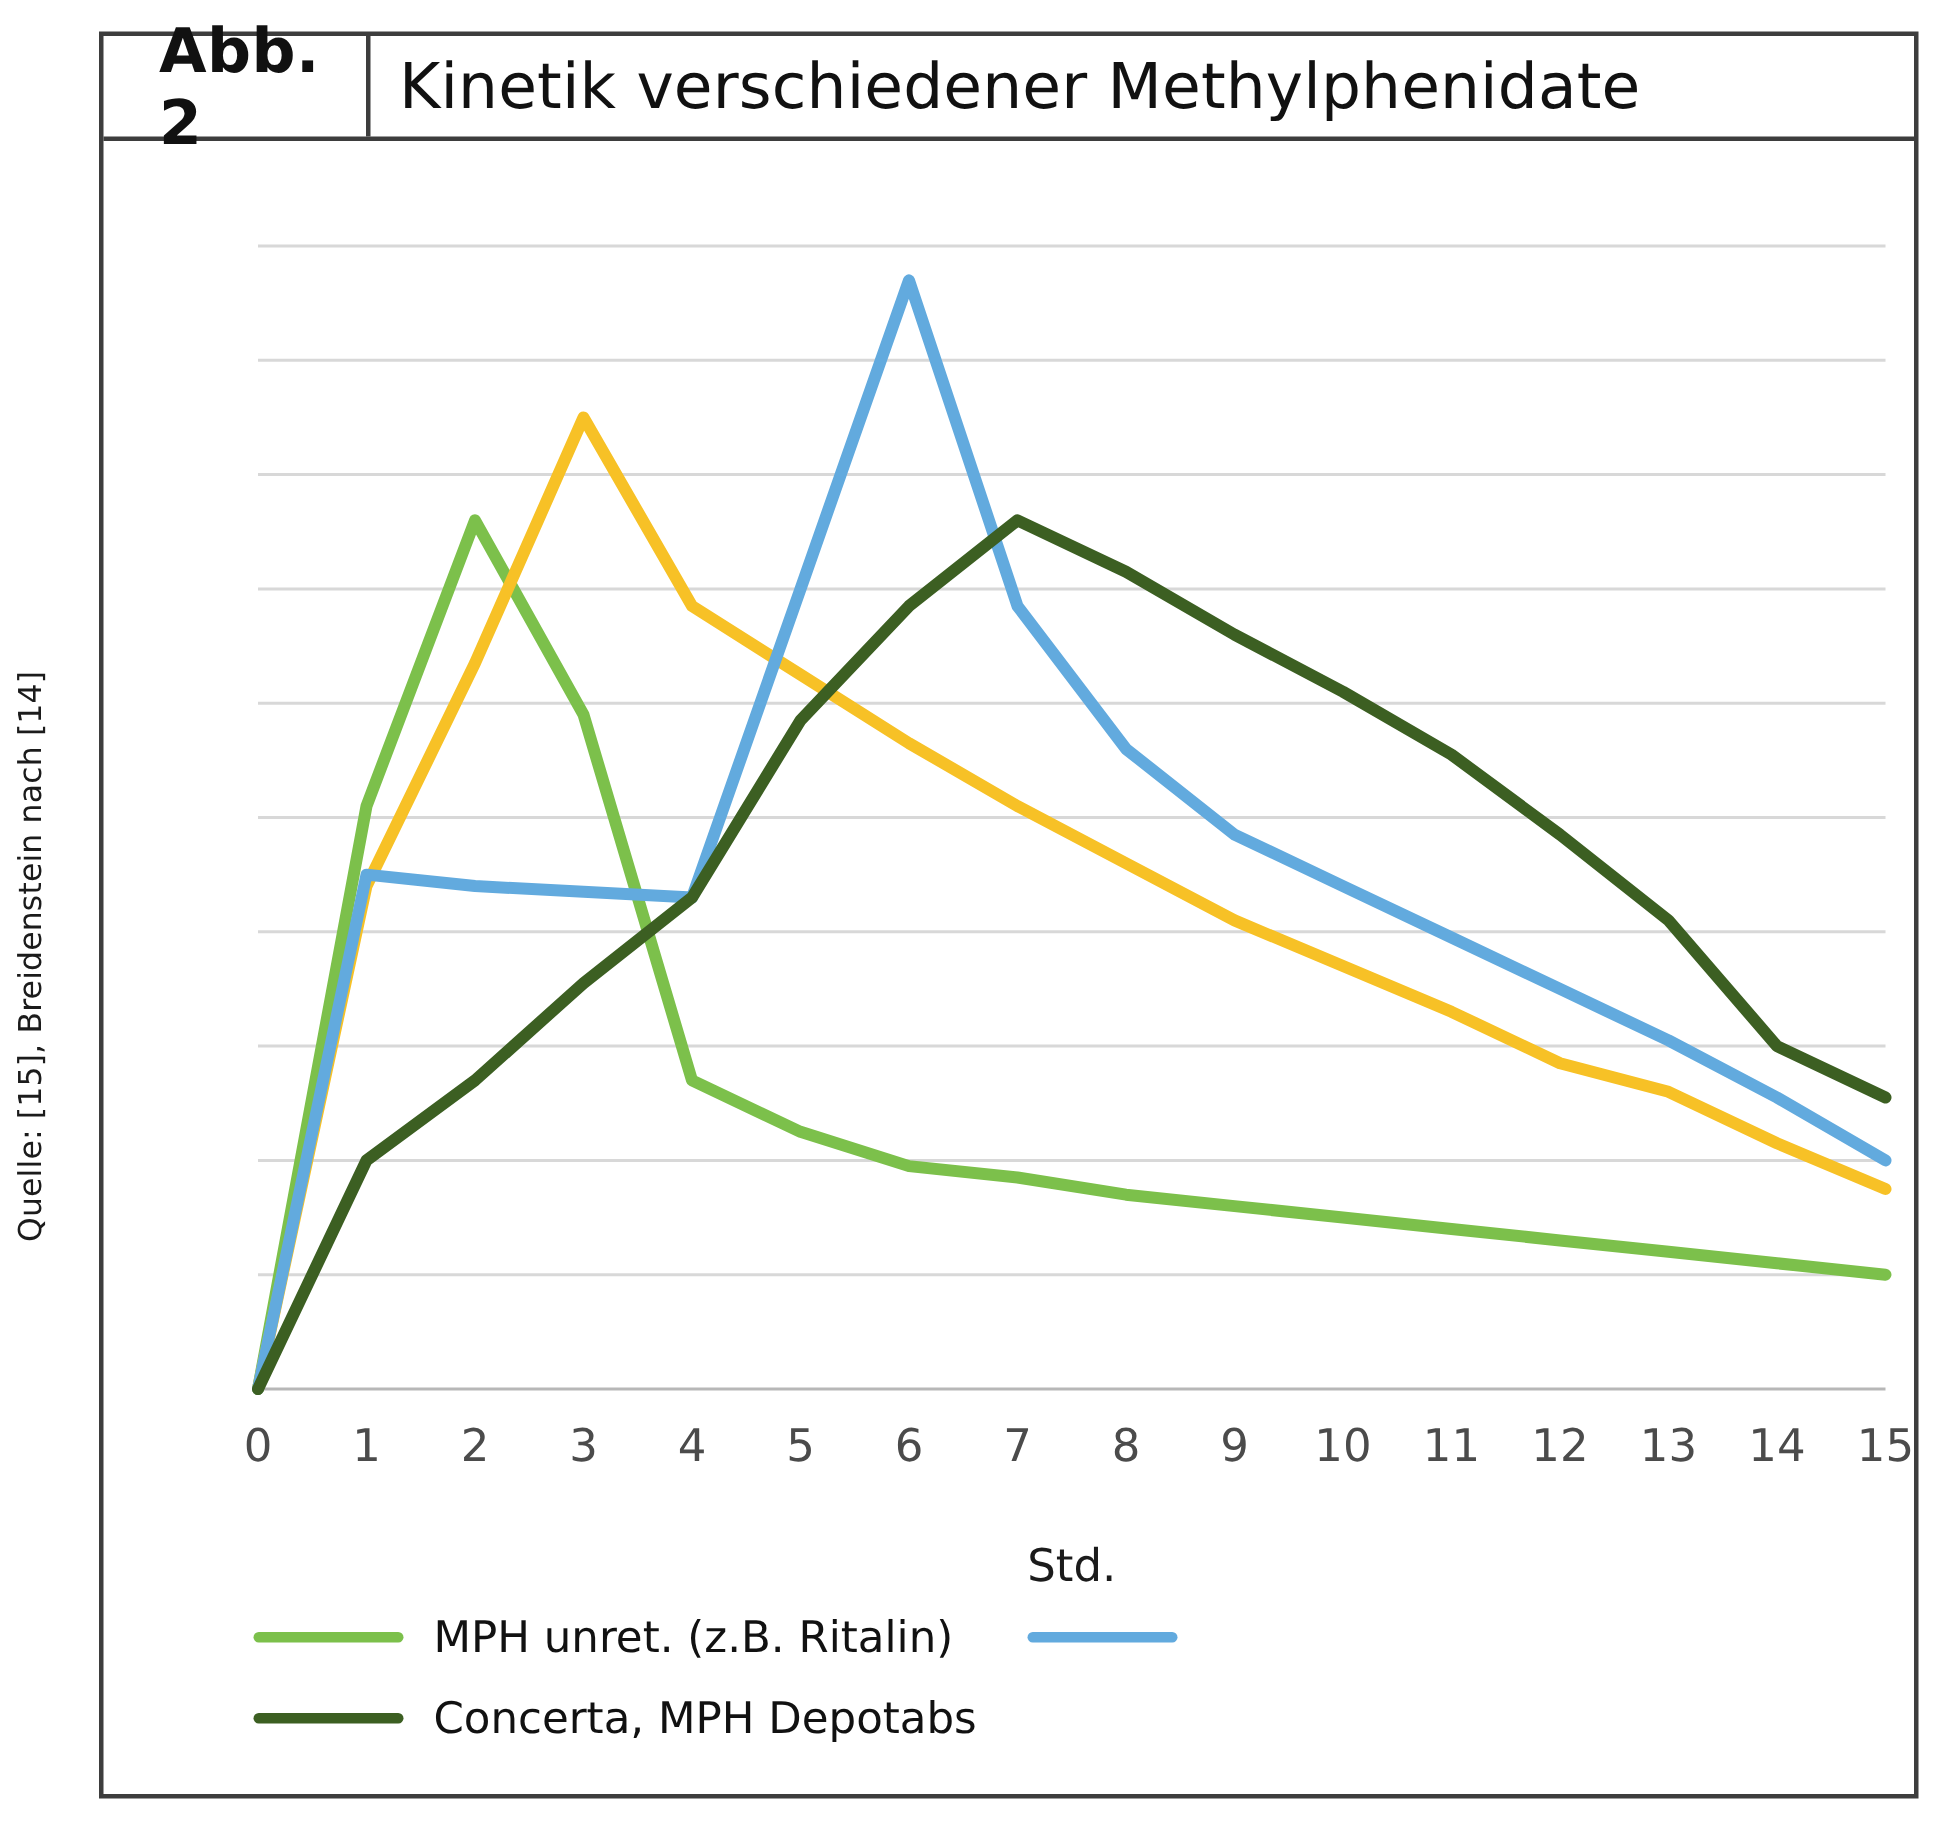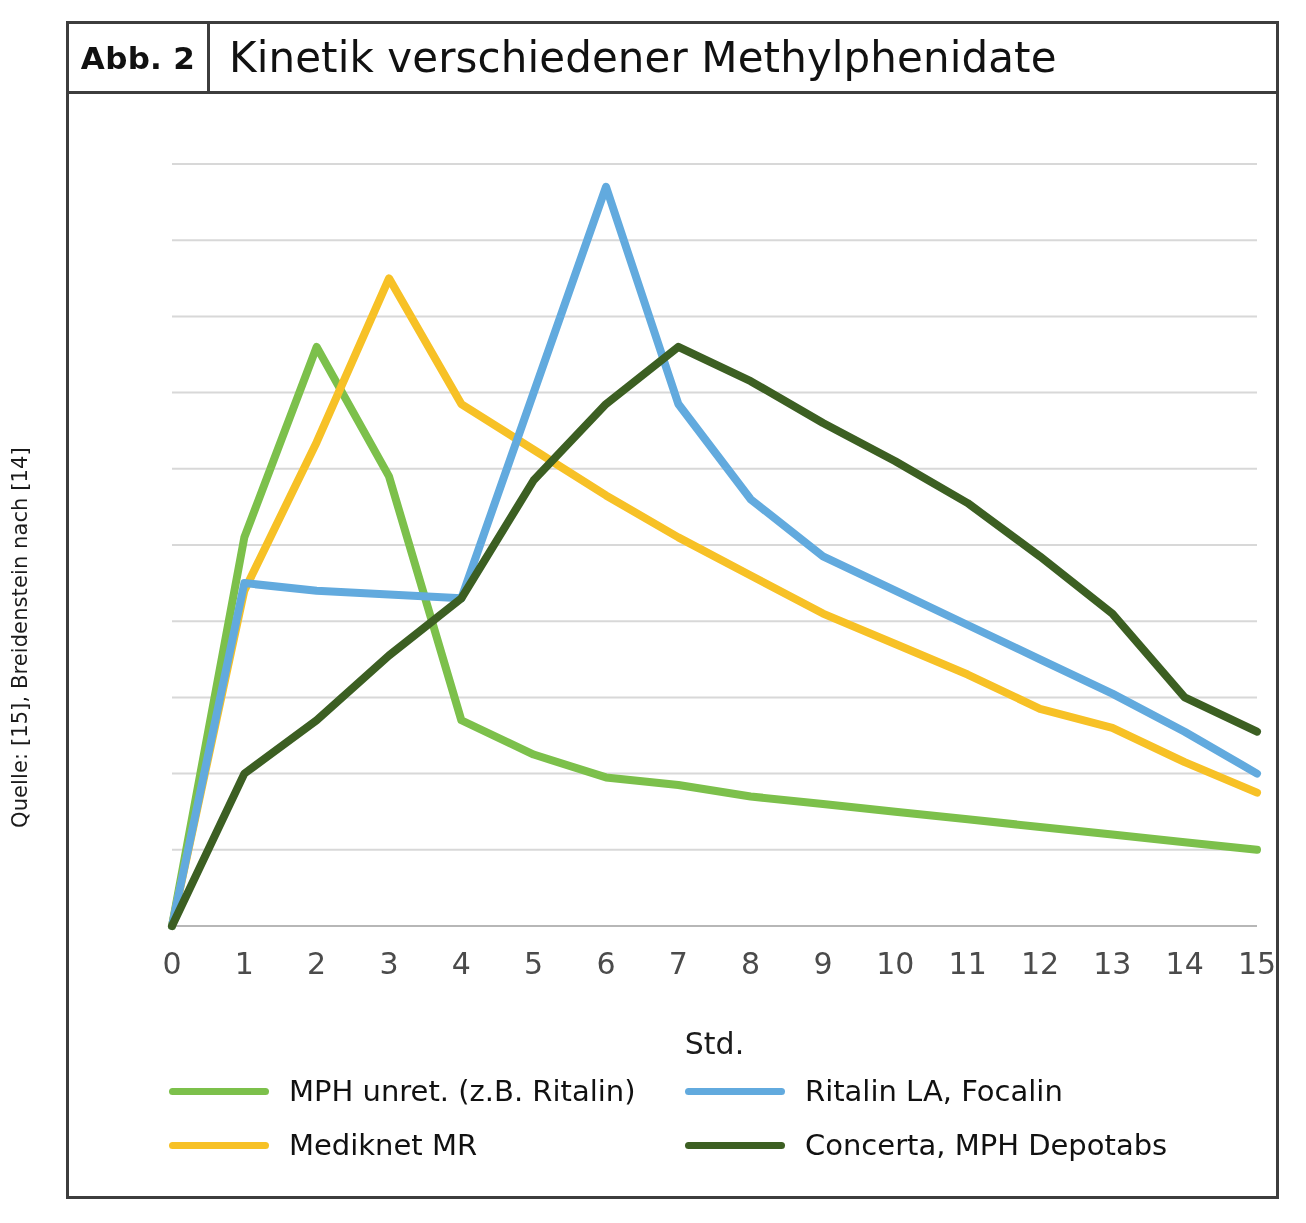--- a/index.html
+++ b/index.html
@@ -57,26 +57,27 @@
     border-bottom: 3px solid #3d3d3d;
     box-sizing: border-box;
     display: flex;
     align-items: stretch;
   }
   .fig-number {
     width: 141px;
     display: flex;
     align-items: center;
     justify-content: center;
-    font-size: 31px;
+    font-size: 41px;
     font-weight: bold;
     color: #111111;
     border-right: 3px solid #3d3d3d;
     box-sizing: border-box;
     letter-spacing: 0.3px;
+    margin-left: 37px;
   }
   .fig-title {
     display: flex;
     align-items: center;
     padding-left: 19px;
     font-size: 42px;
     color: #111111;
     letter-spacing: 0.1px;
   }
 
@@ -188,28 +189,23 @@
     </div>
 
     <div class="legend">
       <div class="legend-row">
         <div class="legend-item col1">
           <span class="legend-swatch" style="background: rgb(124, 192, 75);"></span>
           <span class="legend-label">MPH unret. (z.B. Ritalin)</span>
         </div>
         <div class="legend-item col2">
           <span class="legend-swatch" style="background: rgb(98, 170, 222);"></span>
-          <span class="legend-label">Ritalin LA, Focalin</span>
         </div>
       </div>
       <div class="legend-row">
-        <div class="legend-item col1">
-          <span class="legend-swatch" style="background: rgb(247, 193, 38);"></span>
-          <span class="legend-label">Mediknet MR</span>
-        </div>
         <div class="legend-item col2">
           <span class="legend-swatch" style="background: rgb(60, 95, 34);"></span>
           <span class="legend-label">Concerta, MPH Depotabs</span>
         </div>
       </div>
     </div>
 
   </div>
 </div>
 

